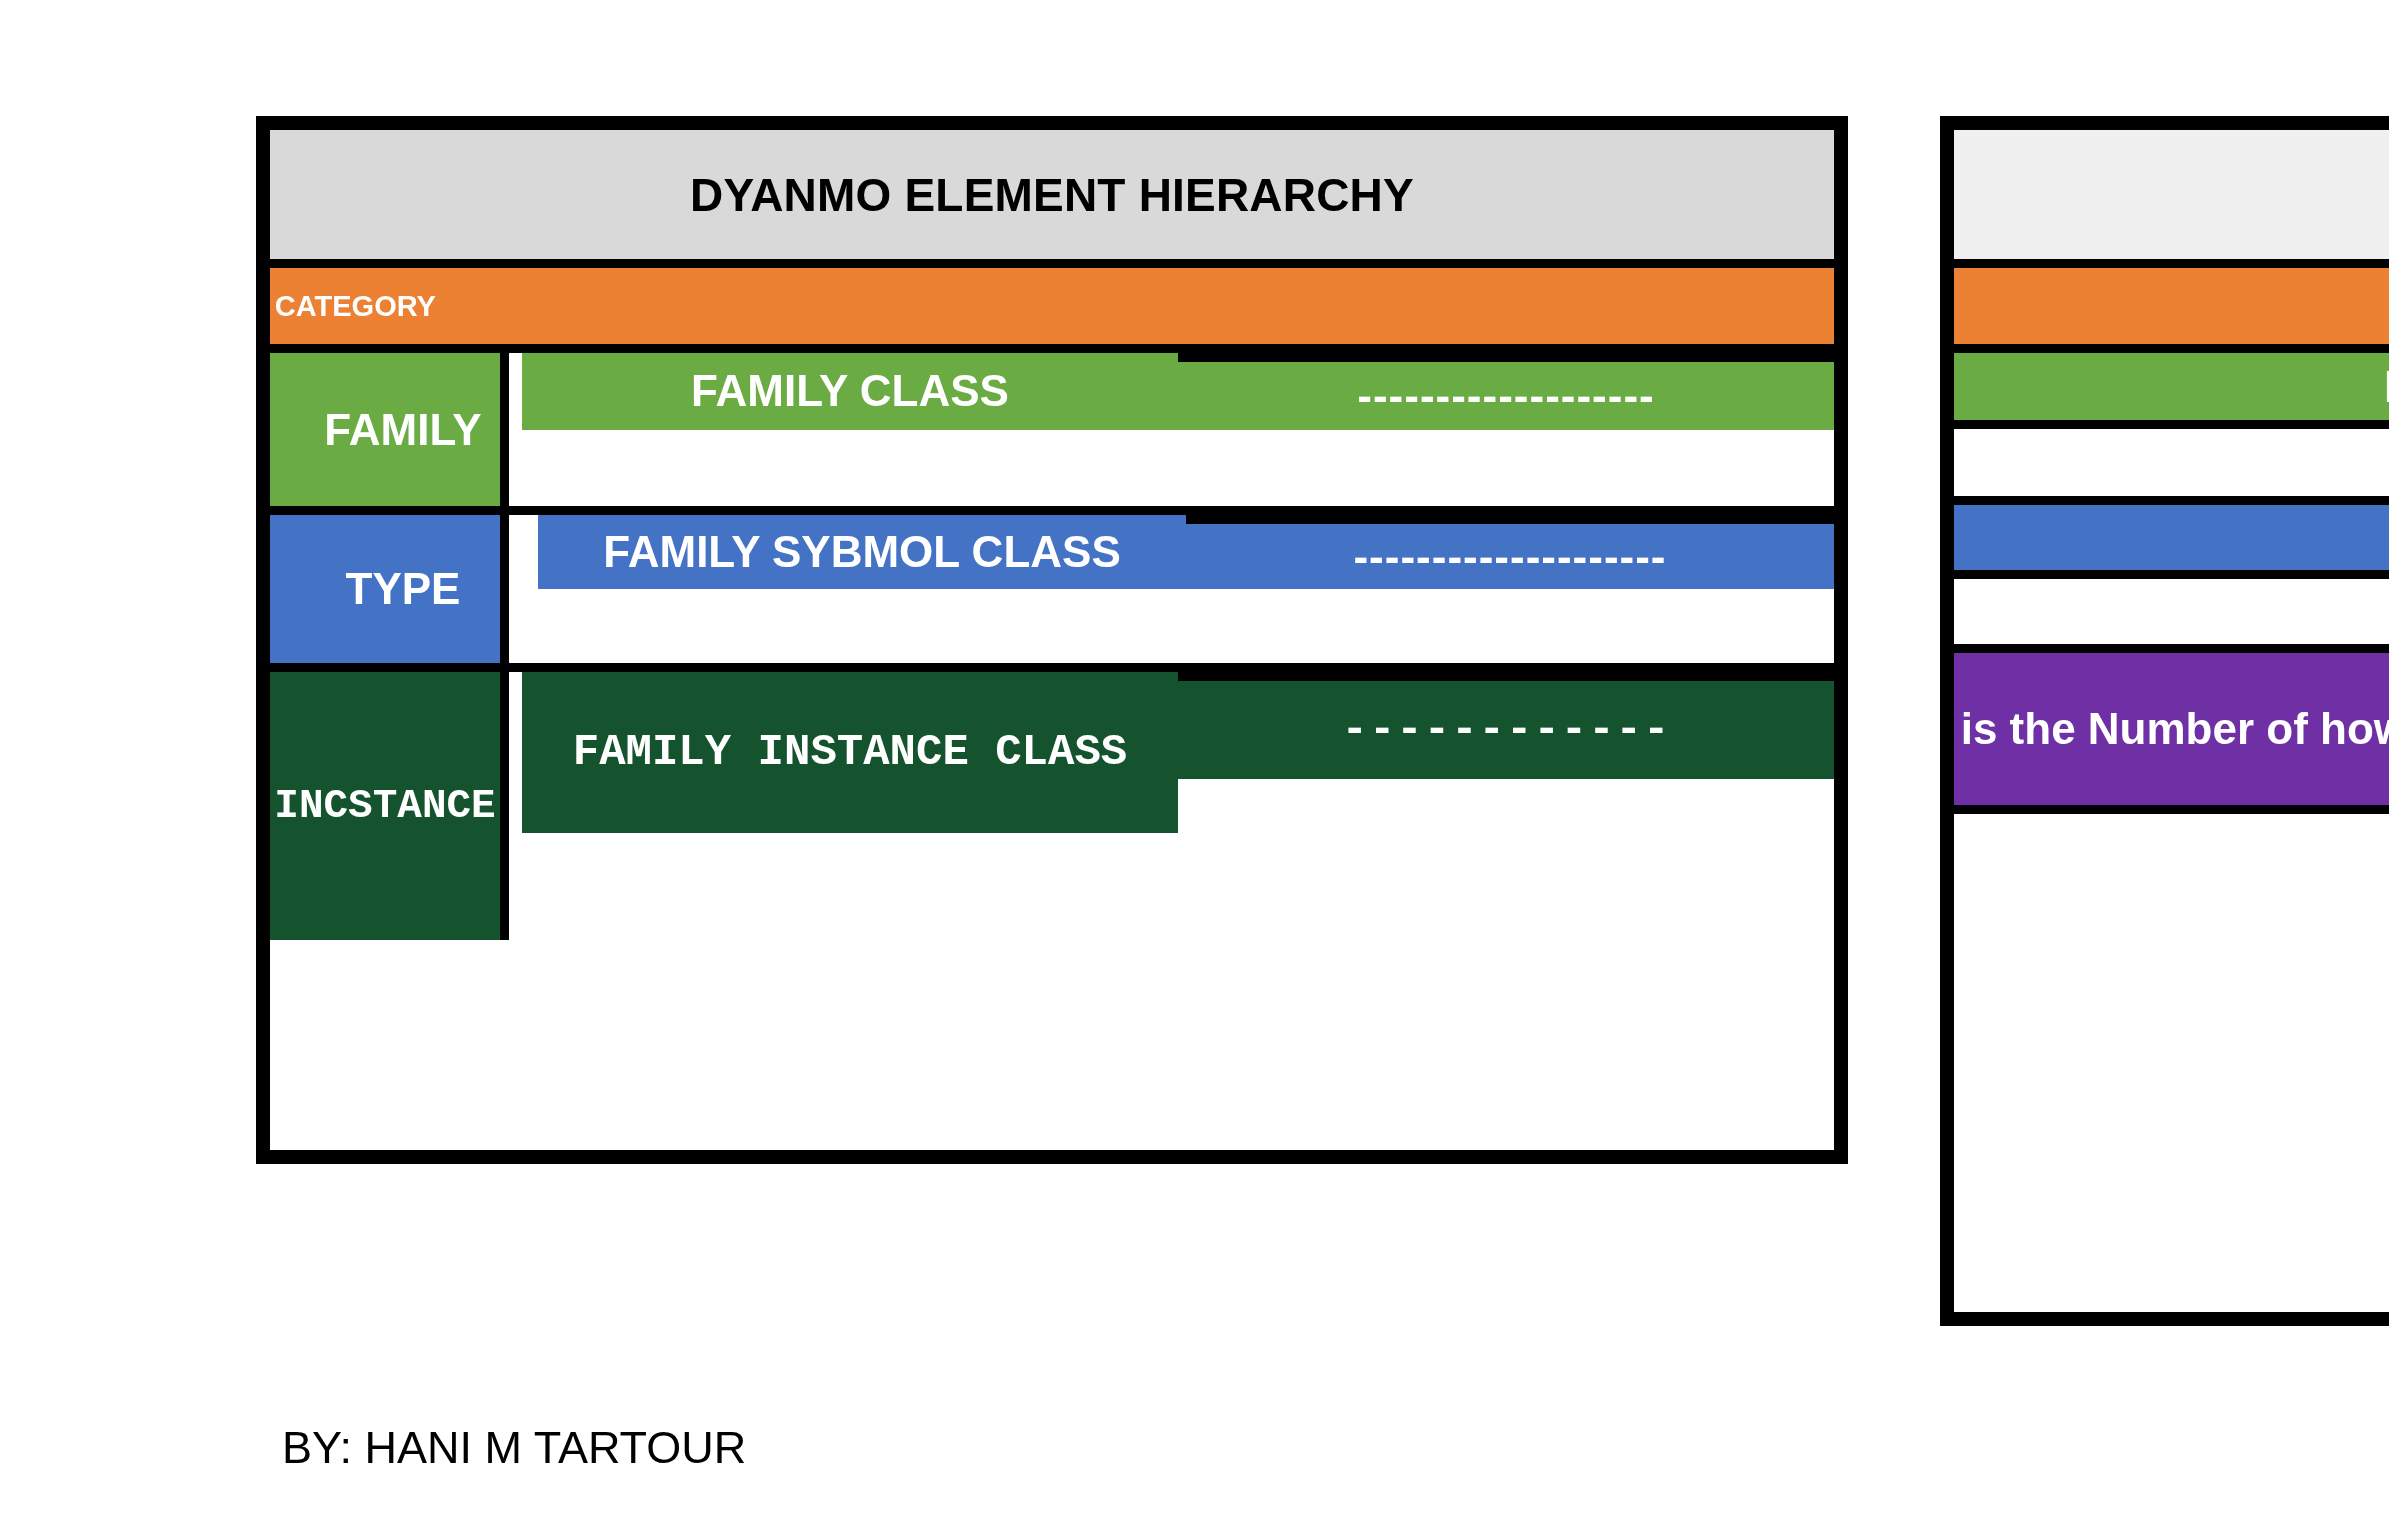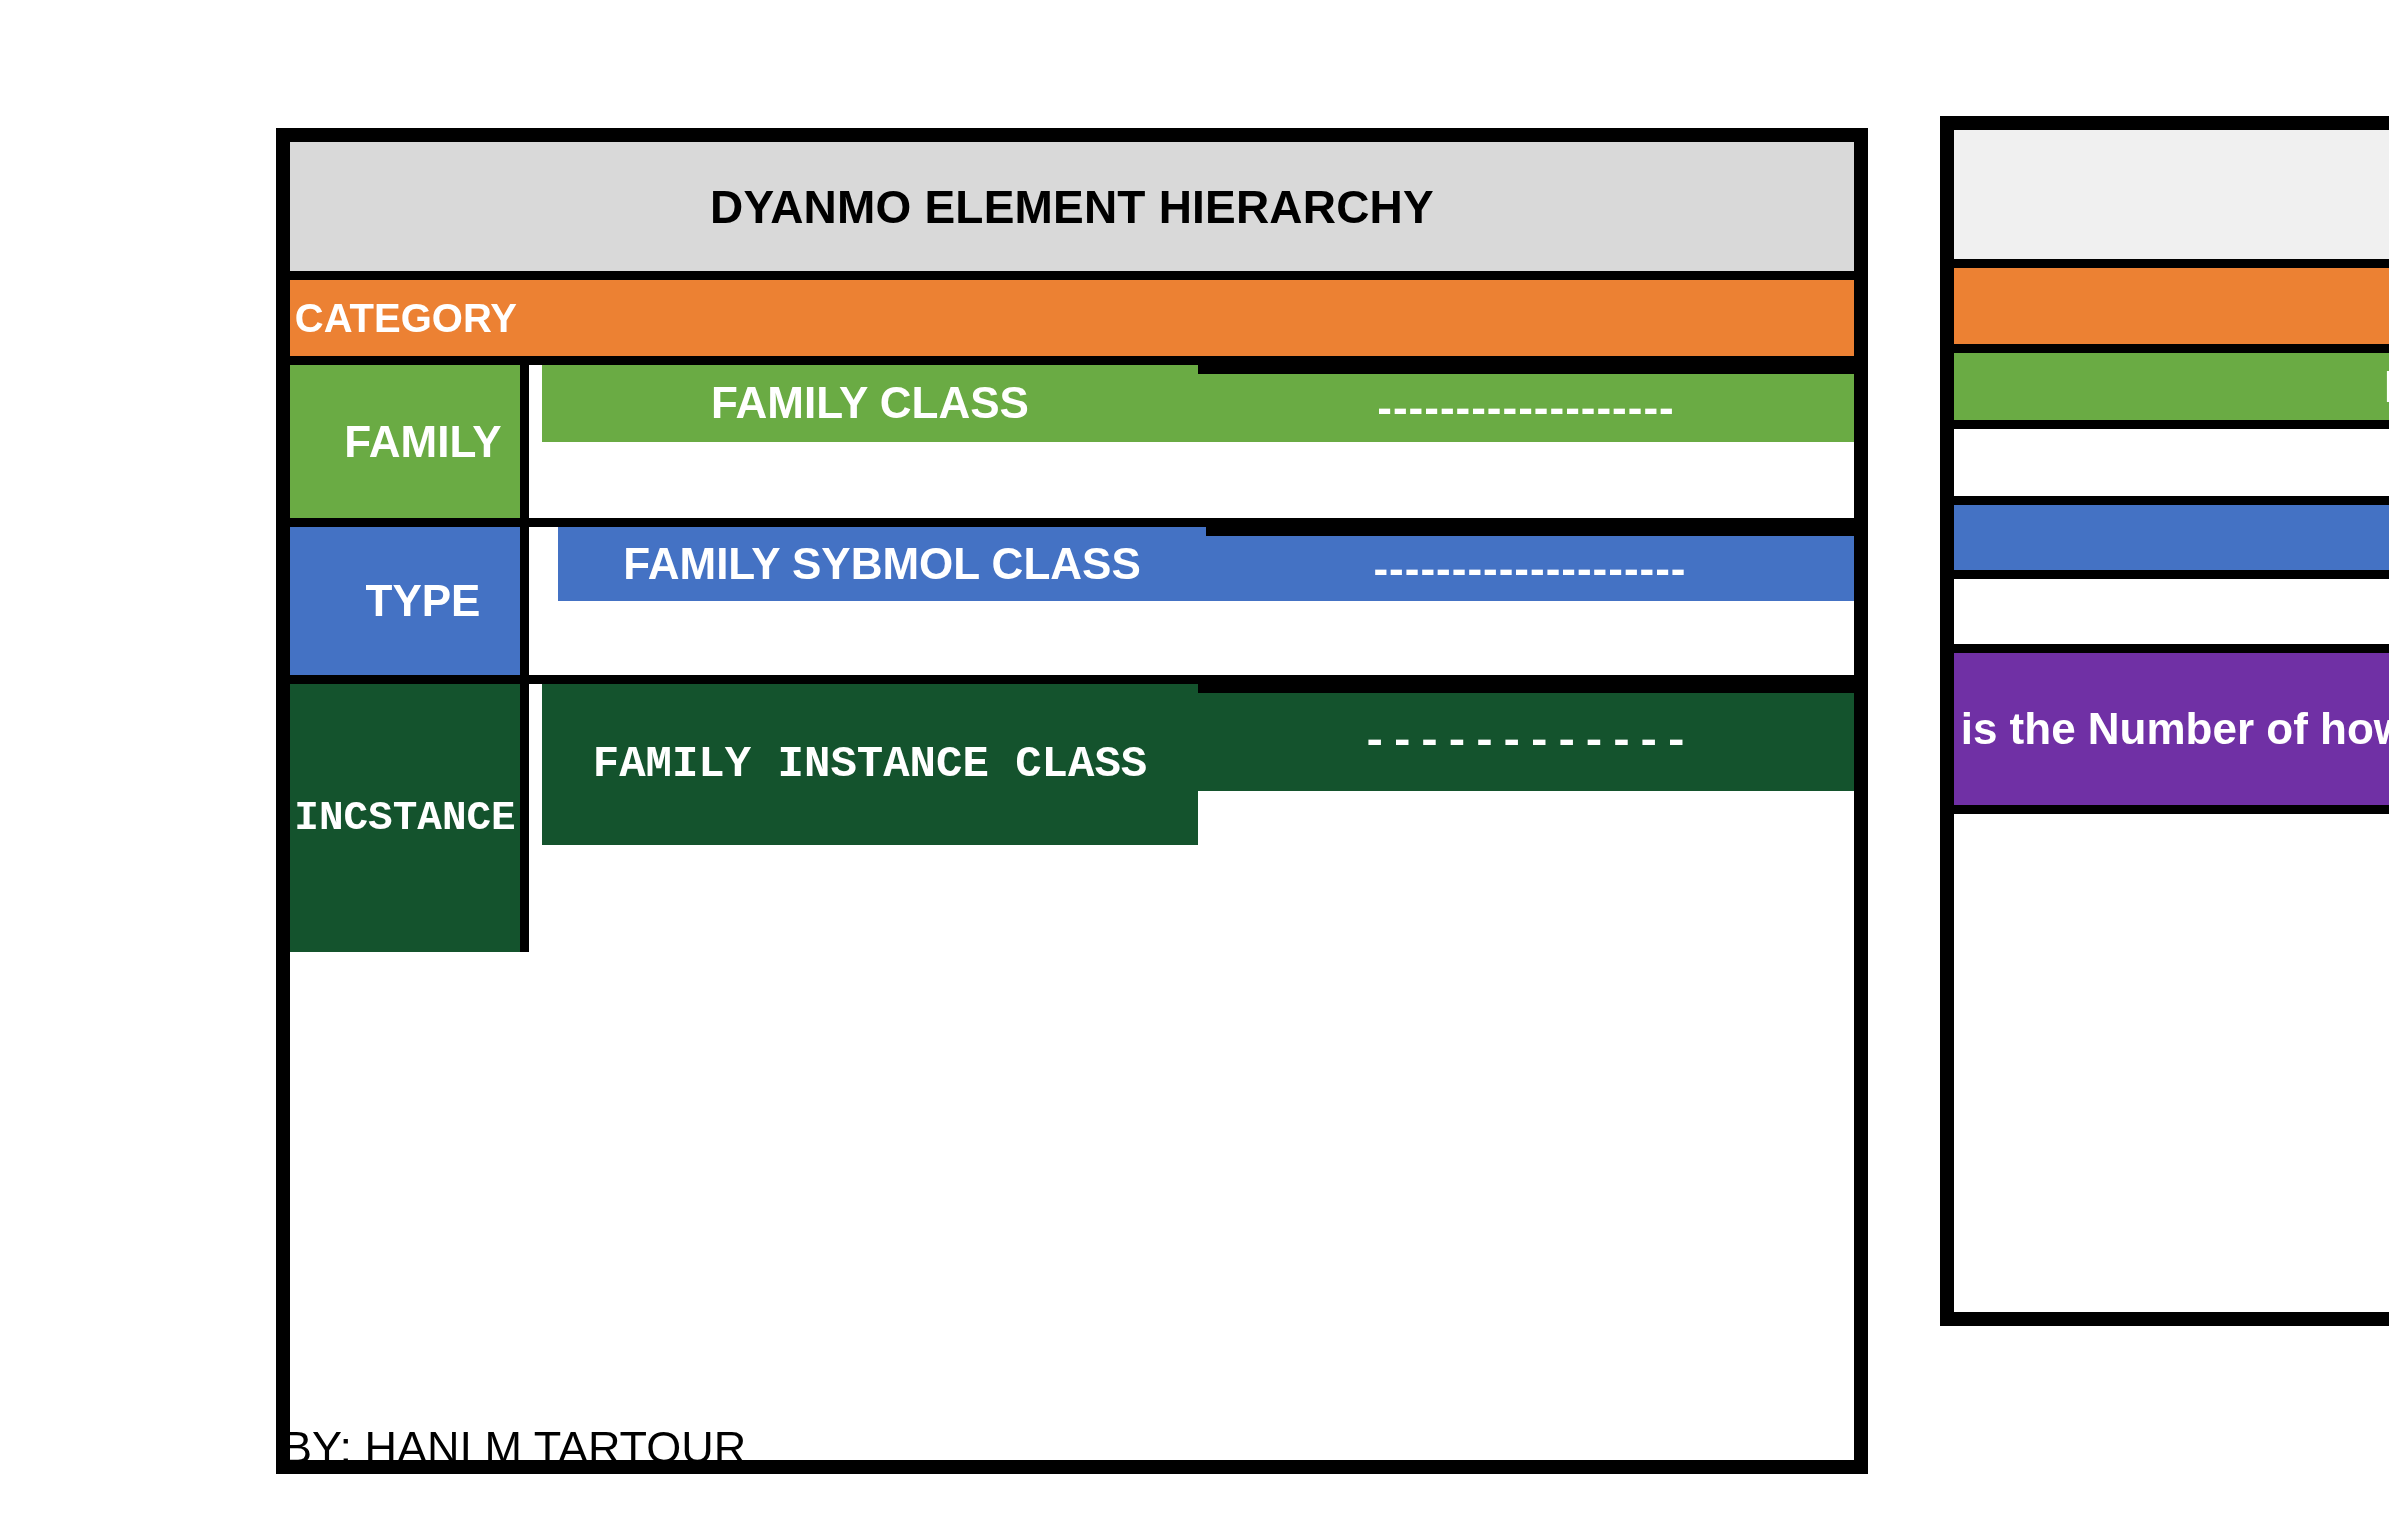--- a/index.html
+++ b/index.html
@@ -19,24 +19,23 @@
   .table-frame {
     position: absolute;
     box-sizing: border-box;
     border: 14.3px solid #000000;
     background: #ffffff;
     display: flex;
     flex-direction: column;
   }
   #hierarchy-table {
     left: 256px;
-    top: 128px;
+    top: 116px;
     width: 1592px;
-    height: 1346px;
-    margin-left: 20px;
+    height: 1048px;
   }
   #example-table {
     left: 1940px;
     top: 116px;
     width: 1587px;
     height: 1210px;
   }
 
   
   .row {
@@ -67,21 +66,21 @@
   }
   .category-row {
     height: 85px;
     background: #ec8133;
     border-top: 9.6px solid #000000;
   }
   .category-cell {
     width: 100%;
     justify-content: flex-start;
     padding-left: 4.8px;
-    font-size: 40px;
+    font-size: 29px;
   }
 
   .group-row {
     border-top: 9.6px solid #000000;
     display: flex;
   }
   .group-label {
     box-sizing: border-box;
     width: 239px;
     flex: 0 0 239px;

